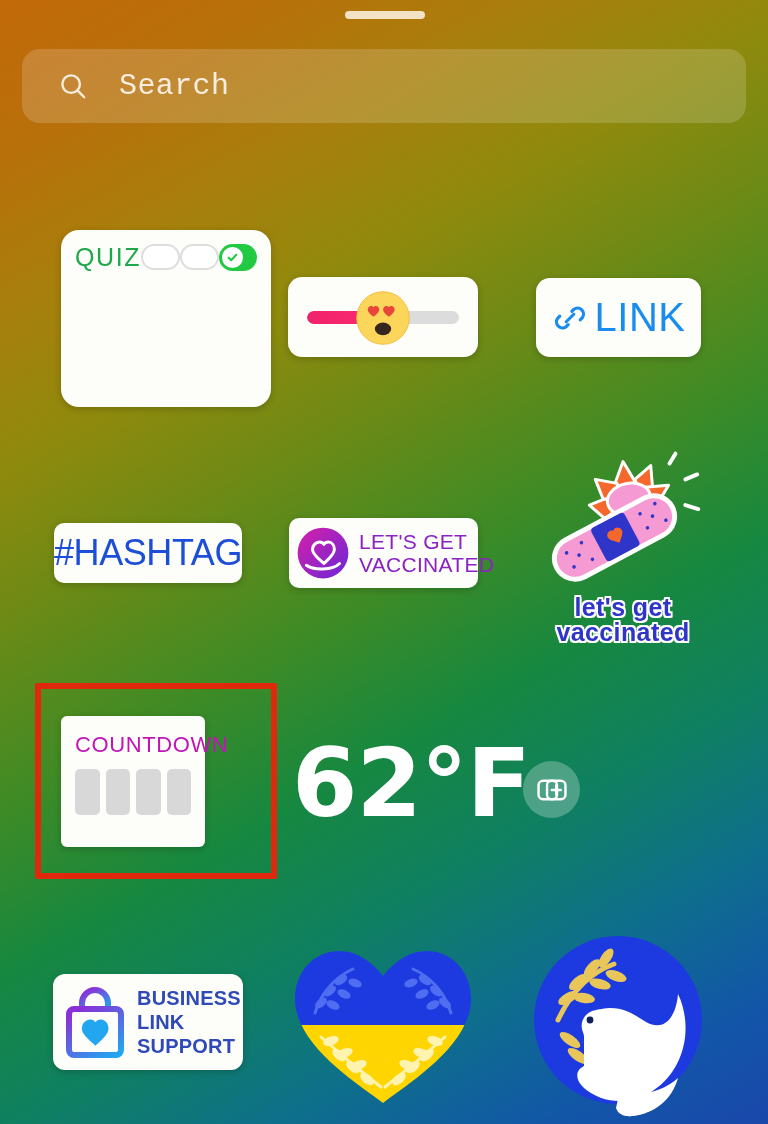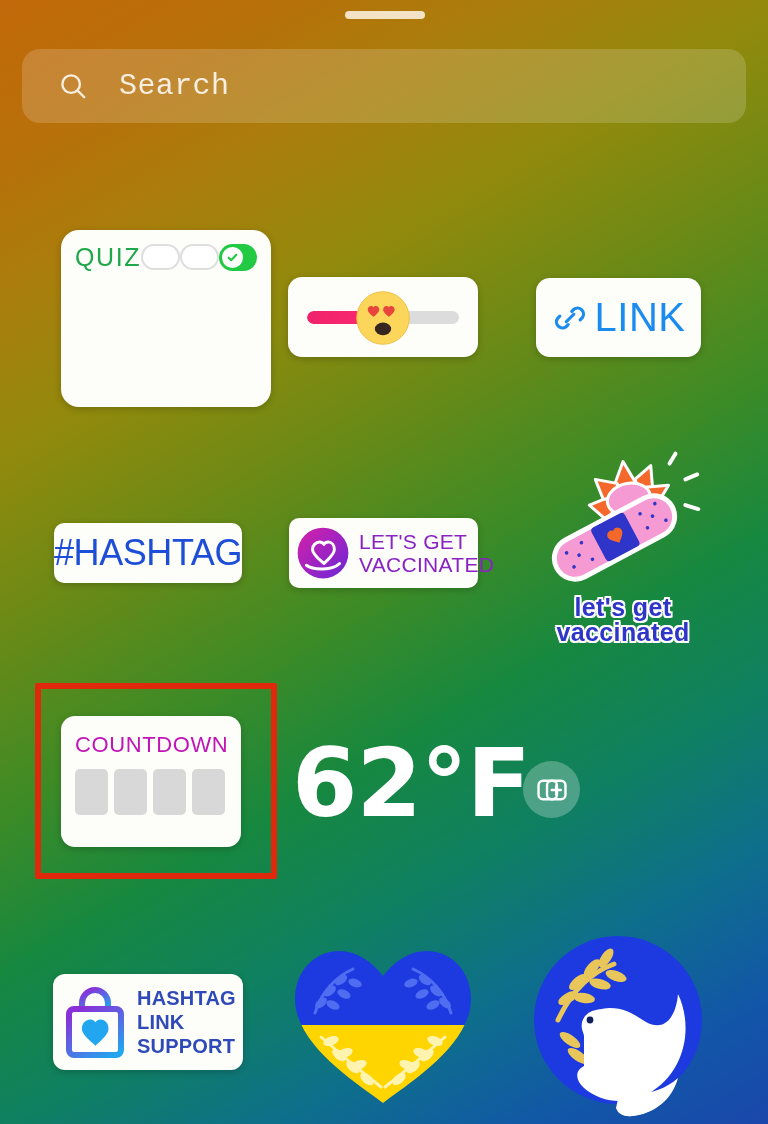--- a/index.html
+++ b/index.html
@@ -244,23 +244,23 @@
     left: 35px;
     top: 683px;
     width: 242px;
     height: 196px;
     border: 6px solid #e0280d;
     border-radius: 2px;
   }
   #countdown-sticker {
     left: 61px;
     top: 716px;
-    width: 180px;
+    width: 144px;
     height: 131px;
-    border-radius: 14px;
+    border-radius: 6px;
     padding: 16px 14px 14px 14px;
   }
   #countdown-title {
     font-size: 22px;
     color: #c215b8;
     letter-spacing: 0.6px;
     text-align: left;
     margin-bottom: 11px;
   }
   #countdown-digits {
@@ -491,21 +491,21 @@
         <linearGradient id="bagGrad" x1="0.2" y1="0" x2="0.9" y2="1">
           <stop offset="0%" stop-color="#8b2fd8"></stop>
           <stop offset="100%" stop-color="#22a6ef"></stop>
         </linearGradient>
       </defs>
       <path d="M23 26v-6a13 13 0 0126 0v6" stroke="url(#bagGrad)" stroke-width="6" stroke-linecap="round" fill="none"></path>
       <rect x="10" y="26" width="52" height="46" rx="5" stroke="url(#bagGrad)" stroke-width="6" fill="none"></rect>
       <path d="M23 50c0-6 4.6-10 9-10 2.8 0 4.8 1.5 5.8 3 1-1.5 3-3 5.8-3 4.4 0 8.4 4 8.4 10 0 7-10.6 14.5-14.2 18.5C34.2 64.5 23 57 23 50z" fill="#22a6ef" transform="translate(-2,-4) scale(0.92) translate(4,4)"></path>
     </svg>
     <div id="small-business-text">
-      <div>HASHTAG</div>
+      <div>BUSINESS</div>
       <div>LINK</div>
       <div>SUPPORT</div>
     </div>
   </div>
 
   <div id="ukraine-heart-sticker">
     <svg id="ukraine-heart-art" viewBox="0 0 192 166">
       <defs>
         <clipPath id="heartClip">
           <path d="M96 162C70 142 8 104 8 58 8 30 28 10 52 10c18 0 32 10 44 25 12-15 26-25 44-25 24 0 44 20 44 48 0 46-62 84-88 104z"></path>

